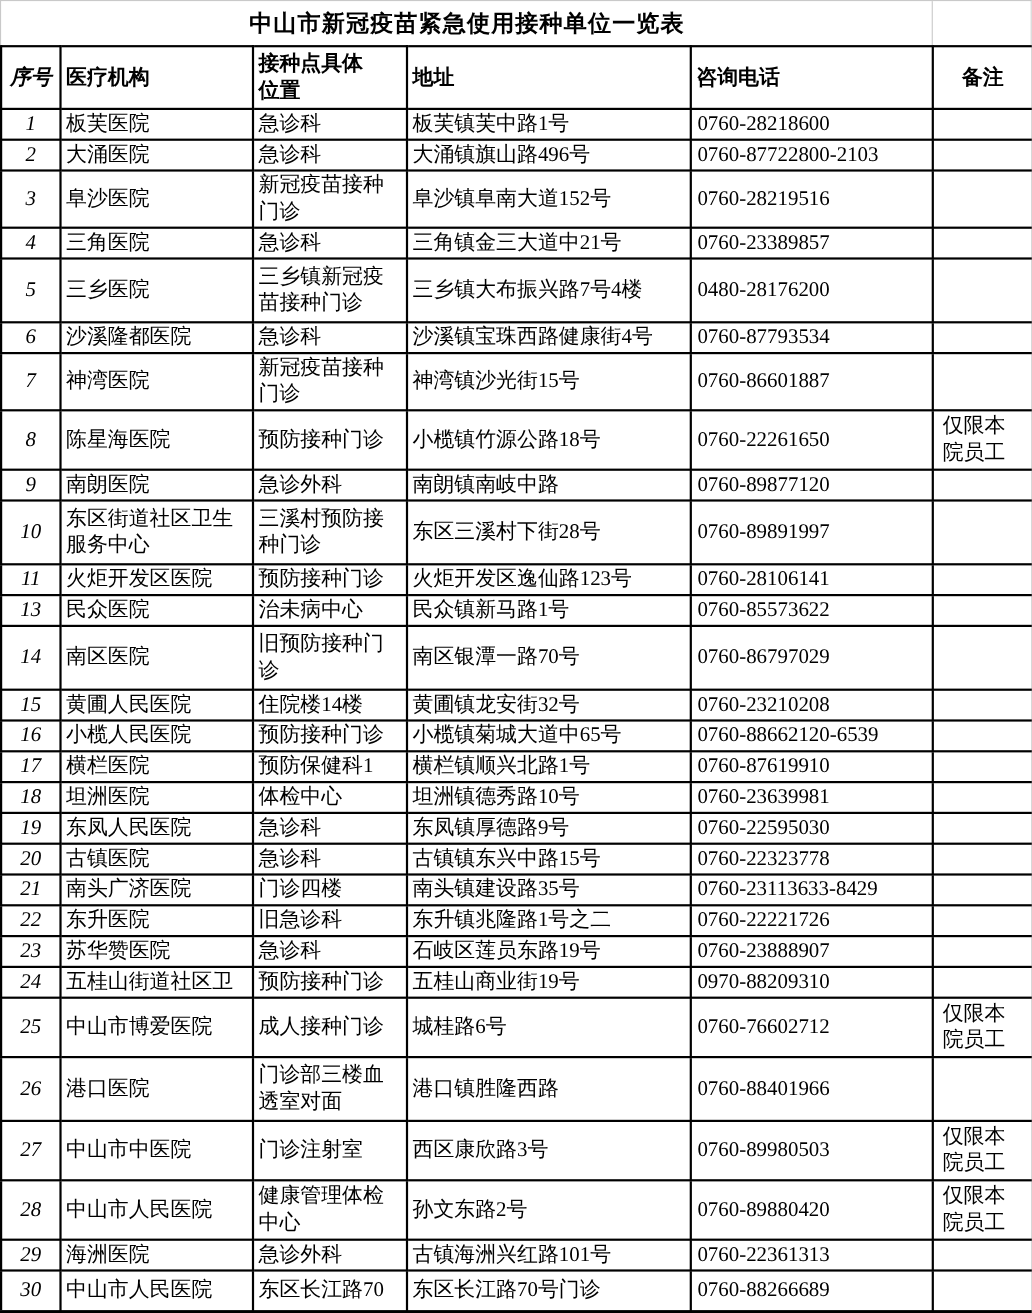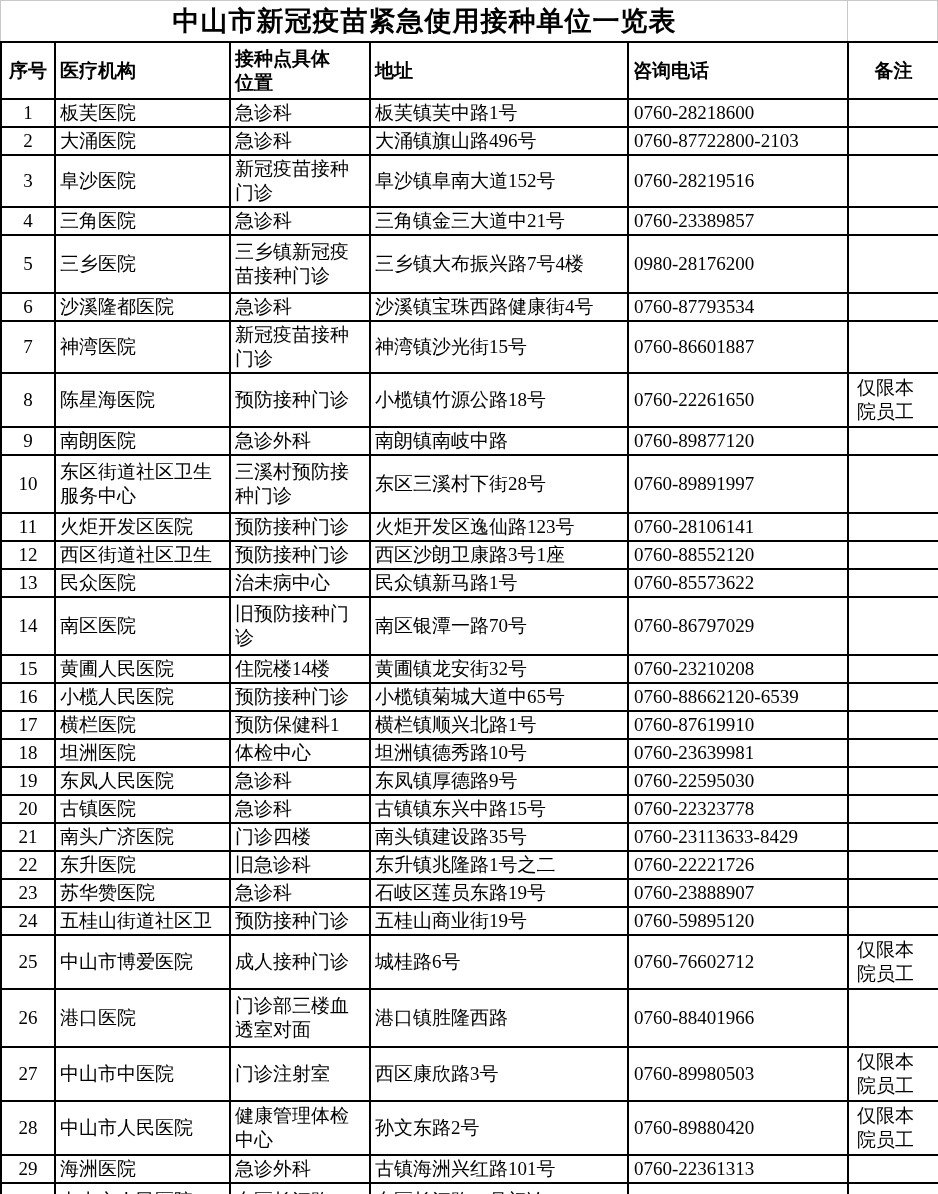--- a/index.html
+++ b/index.html
@@ -9,21 +9,21 @@
     color:#000;
   }
   .sheet{width:938px;box-sizing:border-box;}
   
   .title-row{
     position:relative;height:41px;box-sizing:border-box;
     border-top:1px solid #c9c9c9;border-left:1px solid #c9c9c9;border-right:1px solid #c9c9c9;
     display:flex;align-items:center;
   }
   .title-span{
-    width:847px;text-align:center;font-weight:bold;font-size:27px;
+    width:847px;text-align:center;font-weight:bold;font-size:21px;
     letter-spacing:1px;
   }
   .title-grid-v{
     position:absolute;top:0;bottom:0;left:846px;width:1px;background:#c9c9c9;
   }
   table{
     width:938px;table-layout:fixed;border-collapse:collapse;
     border:2px solid #000;border-bottom:5px solid #000;
   }
   col.c-no{width:54px;}
@@ -33,21 +33,21 @@
   col.c-phone{width:220px;}
   col.c-note{width:91px;}
   th,td{
     border:2px solid #000;box-sizing:border-box;
     font-size:19px;line-height:24px;vertical-align:middle;
     padding:1px 4px;overflow:hidden;word-break:break-all;
     font-weight:normal;text-align:left;
   }
   thead th{font-weight:bold;height:57px;}
   th.h-site{padding-right:32px;}
-  th.h-no,td.td-no{text-align:center;padding:1px 2px;}
+  th.h-no,td.td-no{text-align:center;padding:1px 2px;font-style:italic;}
   th.h-note{text-align:center;margin-left:36px;}
   td.td-note{padding:1px 8px;}
   td.td-phone{padding-left:5px;}
 </style>
 </head>
 <body>
 
 <div class="sheet">
   <div class="title-row">
     <div class="title-span">中山市新冠疫苗紧急使用接种单位一览表</div>
@@ -104,21 +104,21 @@
           <td class="td-site">急诊科</td>
           <td class="td-addr">三角镇金三大道中21号</td>
           <td class="td-phone">0760-23389857</td>
           <td class="td-note"></td>
         </tr>
         <tr style="height: 58px;">
           <td class="td-no">5</td>
           <td class="td-org">三乡医院</td>
           <td class="td-site">三乡镇新冠疫苗接种门诊</td>
           <td class="td-addr">三乡镇大布振兴路7号4楼</td>
-          <td class="td-phone">0980-28176200</td>
+          <td class="td-phone">0480-28176200</td>
           <td class="td-note"></td>
         </tr>
         <tr style="height: 26px;">
           <td class="td-no">6</td>
           <td class="td-org">沙溪隆都医院</td>
           <td class="td-site">急诊科</td>
           <td class="td-addr">沙溪镇宝珠西路健康街4号</td>
           <td class="td-phone">0760-87793534</td>
           <td class="td-note"></td>
         </tr>
@@ -156,28 +156,20 @@
         </tr>
         <tr style="height: 26px;">
           <td class="td-no">11</td>
           <td class="td-org">火炬开发区医院</td>
           <td class="td-site">预防接种门诊</td>
           <td class="td-addr">火炬开发区逸仙路123号</td>
           <td class="td-phone">0760-28106141</td>
           <td class="td-note"></td>
         </tr>
         <tr style="height: 26px;">
-          <td class="td-no">12</td>
-          <td class="td-org">西区街道社区卫生</td>
-          <td class="td-site">预防接种门诊</td>
-          <td class="td-addr">西区沙朗卫康路3号1座</td>
-          <td class="td-phone">0760-88552120</td>
-          <td class="td-note"></td>
-        </tr>
-        <tr style="height: 26px;">
           <td class="td-no">13</td>
           <td class="td-org">民众医院</td>
           <td class="td-site">治未病中心</td>
           <td class="td-addr">民众镇新马路1号</td>
           <td class="td-phone">0760-85573622</td>
           <td class="td-note"></td>
         </tr>
         <tr style="height: 58px;">
           <td class="td-no">14</td>
           <td class="td-org">南区医院</td>
@@ -256,21 +248,21 @@
           <td class="td-site">急诊科</td>
           <td class="td-addr">石岐区莲员东路19号</td>
           <td class="td-phone">0760-23888907</td>
           <td class="td-note"></td>
         </tr>
         <tr style="height: 26px;">
           <td class="td-no">24</td>
           <td class="td-org">五桂山街道社区卫</td>
           <td class="td-site">预防接种门诊</td>
           <td class="td-addr">五桂山商业街19号</td>
-          <td class="td-phone">0760-59895120</td>
+          <td class="td-phone">0970-88209310</td>
           <td class="td-note"></td>
         </tr>
         <tr style="height: 54px;">
           <td class="td-no">25</td>
           <td class="td-org">中山市博爱医院</td>
           <td class="td-site">成人接种门诊</td>
           <td class="td-addr">城桂路6号</td>
           <td class="td-phone">0760-76602712</td>
           <td class="td-note">仅限本院员工</td>
         </tr>

